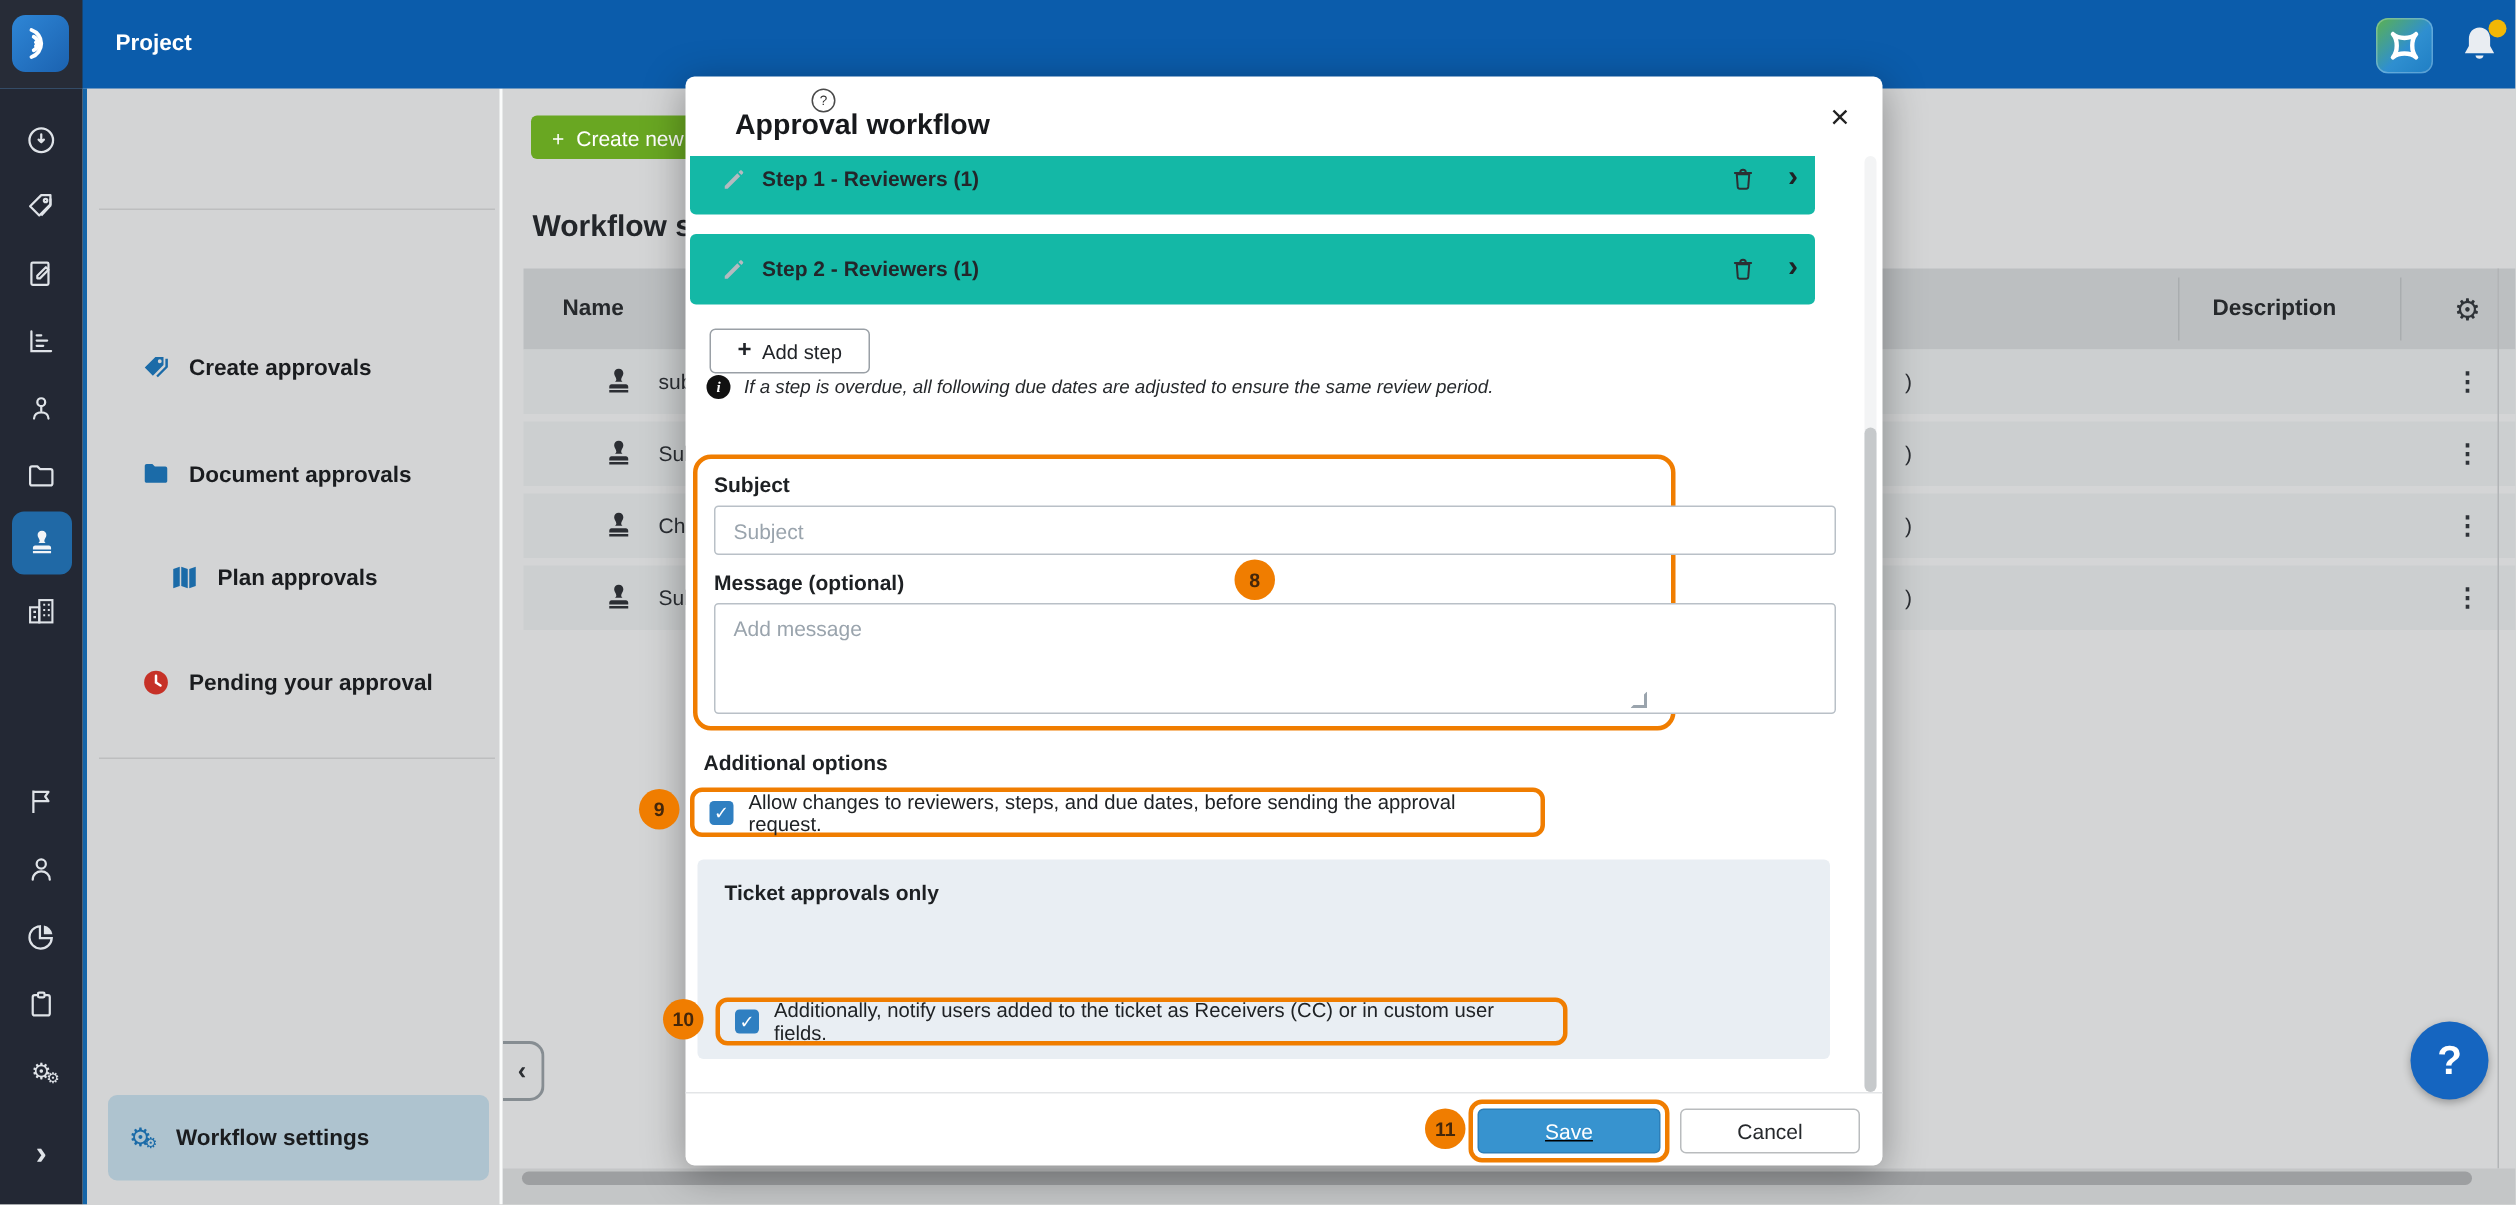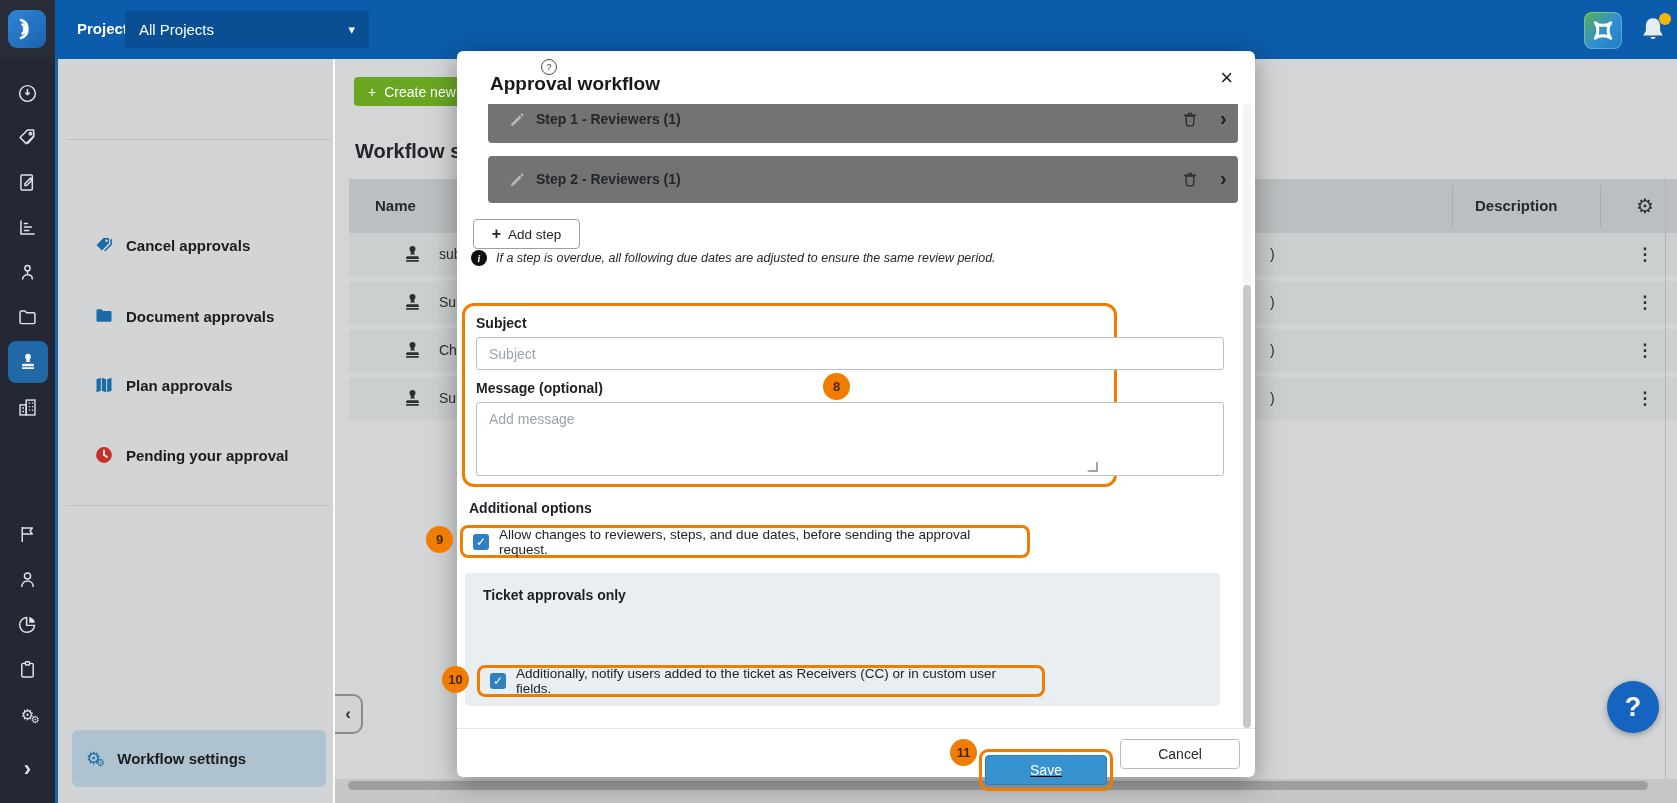--- a/index.html
+++ b/index.html
@@ -68,21 +68,21 @@
   .hscroll-thumb{position:absolute;left:13px;top:2px;width:1300px;height:9px;background:#9d9fa1;border-radius:5px;cursor:grab;}
 
   
   .modal{left:457px;top:51px;width:798px;height:726px;background:#fff;border-radius:6px;
          box-shadow:0 6px 28px rgba(0,0,0,.35);z-index:4;}
   .m-title{left:33px;top:22px;font-size:19px;font-weight:700;color:#17191c;text-align:center;}
   .m-q{left:84px;top:8px;width:14px;height:14px;border:1px solid #4a4a4a;border-radius:50%;
        font-size:9px;color:#333;display:flex;align-items:center;justify-content:center;cursor:pointer;background:#fff;}
   .m-close{right:22px;top:16px;font-size:22px;color:#222;cursor:pointer;line-height:1;}
   .m-body{left:0;top:53px;width:782px;height:624px;overflow:hidden;}
-  .step-row{position:absolute;left:31px;width:750px;height:47px;background:#737373;border-radius:4px;}
+  .step-row{position:absolute;left:3px;width:750px;height:47px;background:#14b8a6;border-radius:4px;}
   .step-label{position:absolute;left:48px;top:0;height:47px;line-height:47px;font-size:14px;font-weight:700;color:#23262a;}
   .step-pencil{position:absolute;left:20px;top:14px;}
   .step-trash{position:absolute;left:692px;top:12px;cursor:pointer;}
   .step-chev{position:absolute;left:732px;top:0;height:47px;line-height:45px;font-size:20px;font-weight:700;color:#1f2225;cursor:pointer;}
   .addstep{position:absolute;left:16px;top:115px;width:105px;height:28px;border:1px solid #9aa0a6;border-radius:4px;background:#fff;
            font-size:13.5px;color:#212428;display:flex;align-items:center;justify-content:center;gap:7px;cursor:pointer;}
   .addstep .plus{font-size:16px;font-weight:700;}
   .info-line{position:absolute;left:14px;top:146px;display:flex;align-items:center;gap:9px;}
   .info-ic{width:16px;height:16px;border-radius:50%;background:#111;color:#fff;font-size:10px;font-weight:700;
            font-family:"Liberation Serif",serif;font-style:italic;display:flex;align-items:center;justify-content:center;}
@@ -104,21 +104,21 @@
   .chk{width:16px;height:16px;border-radius:3px;background:#2f7fc1;color:#fff;font-size:12px;
        display:flex;align-items:center;justify-content:center;flex:0 0 auto;cursor:pointer;}
   .chk-label{font-size:13.5px;color:#202326;}
   .panel{position:absolute;left:8px;top:469px;width:755px;height:133px;background:#e9eef3;border-radius:4px;
          box-sizing:border-box;padding:14px 18px;}
   .panel-title{font-size:14px;font-weight:700;color:#1d2023;}
   .panel-body{font-size:13.5px;color:#24272b;line-height:20px;margin-top:10px;width:735px;}
   .m-vtrack{left:786px;top:53px;width:8px;height:624px;background:#f3f4f5;border-radius:4px;}
   .m-vthumb{position:absolute;left:0;top:181px;width:8px;height:443px;background:#c6c9cb;border-radius:4px;cursor:grab;}
   .m-footer{left:0;top:677px;width:798px;height:49px;border-top:1px solid #e3e5e7;box-sizing:border-box;}
-  .osave{position:absolute;left:522px;top:20px;border:3px solid #f07d00;border-radius:9px;padding:3px;text-decoration:underline;}
+  .osave{position:absolute;left:522px;top:4px;border:3px solid #f07d00;border-radius:9px;padding:3px;text-decoration:underline;}
   .save-btn{width:120px;height:28px;background:#3793cf;border:1px solid #2d7fb8;border-radius:4px;color:#fff;
             font-size:14px;display:flex;align-items:center;justify-content:center;cursor:pointer;}
   .cancel-btn{position:absolute;left:663px;top:10px;width:118px;height:28px;background:#fff;border:1px solid #b9bcbe;
               border-radius:4px;color:#26292c;font-size:14px;display:flex;align-items:center;justify-content:center;cursor:pointer;}
 
   
   .badge{position:absolute;width:27px;height:27px;border-radius:50%;background:#f07d00;color:#45270a;
          font-size:13px;font-weight:700;display:flex;align-items:center;justify-content:center;z-index:6;}
   .help-fab{left:1607px;top:681px;width:52px;height:52px;border-radius:50%;background:#1565c0;color:#fff;
             font-size:27px;font-weight:700;display:flex;align-items:center;justify-content:center;cursor:pointer;z-index:5;
@@ -198,31 +198,31 @@
   <div class="abs sidebar">
     <div class="side-div" style="top:80px;"></div>
 
     <div class="side-item" style="top:171px;">
       <span class="side-ic">
           <svg width="20" height="20" viewBox="0 0 24 24">
             <path fill="#1b6ba8" d="M11.5 3.5 3 12l6.5 6.5L18 10V3.5h-6.5zM15 8.5A1.5 1.5 0 1 1 15 5.4a1.5 1.5 0 0 1 0 3.1z"></path>
             <path fill="#1b6ba8" d="M19.5 5v6.2l-7.3 7.3 1.3 1.3 8-8V5z"></path>
           </svg>
         </span>
-      <span class="side-label">Cancel approvals</span>
+      <span class="side-label">Create approvals</span>
     </div>
     <div class="side-item" style="top:242px;">
       <span class="side-ic">
           <svg width="20" height="20" viewBox="0 0 24 24">
             <path fill="#1b6ba8" d="M3 5.5C3 4.7 3.7 4 4.5 4h4.6l2 2h8.4c.8 0 1.5.7 1.5 1.5v10c0 .8-.7 1.5-1.5 1.5h-15C3.7 19 3 18.3 3 17.5z"></path>
           </svg>
         </span>
       <span class="side-label">Document approvals</span>
     </div>
-    <div class="side-item" style="top:311px;">
+    <div class="side-item" style="top:311px;padding-left:19px;">
       <span class="side-ic">
           <svg width="20" height="20" viewBox="0 0 24 24">
             <path fill="#1b6ba8" d="M3 5.2 8.2 3.4v15.4L3 20.6zM9.4 3.4l5.2 1.8v15.4l-5.2-1.8zM15.8 5.2 21 3.4v15.4l-5.2 1.8z"></path>
           </svg>
         </span>
       <span class="side-label">Plan approvals</span>
     </div>
     <div class="side-item" style="top:381px;text-align:right;">
       <span class="side-ic">
           <svg width="20" height="20" viewBox="0 0 24 24">
@@ -325,24 +325,20 @@
     <div class="abs logo-cell">
       <div class="abs logo-sq">
         <svg width="38" height="38" viewBox="0 0 38 38" fill="none" stroke="#fff" stroke-width="2.6" stroke-linecap="round">
           <path d="M13 10a9.5 9.5 0 0 1 0 18"></path>
             <path d="M14.5 14.5a5 5 0 0 1 0 9"></path>
             <path d="M16 18.2a1.6 1.6 0 0 1 0 2.4"></path>
         </svg>
       </div>
     </div>
     <span class="abs proj-label">Project</span>
-    <div class="abs proj-dd">
-      <span>All Projects</span>
-      <span class="proj-caret" style="line-height:37px;">▾</span>
-    </div>
     <div class="abs appbtn">
       <svg width="38" height="37" viewBox="0 0 24 24" fill="none" stroke="#fff" stroke-width="1.9" stroke-linecap="round">
         <path d="M7 7c2.2 2.6 2.2 7.4 0 10M17 7c-2.2 2.6-2.2 7.4 0 10M7 7c2.6 2.2 7.4 2.2 10 0M7 17c2.6-2.2 7.4-2.2 10 0"></path>
       </svg>
     </div>
     <div class="abs bell">
       <svg width="34" height="36" viewBox="0 0 24 24">
           <path fill="#e9edf2" d="M12 3c-3.1 0-5 2.4-5 5.4v3.4l-1.9 3.4h13.8L17 11.8V8.4C17 5.4 15.1 3 12 3zM10.1 16.2a1.95 1.95 0 0 0 3.8 0z"></path>
         </svg>
     </div>

